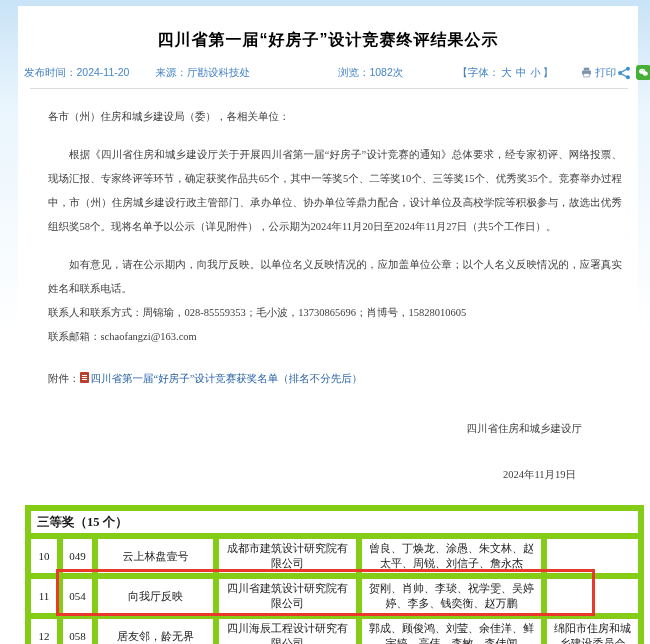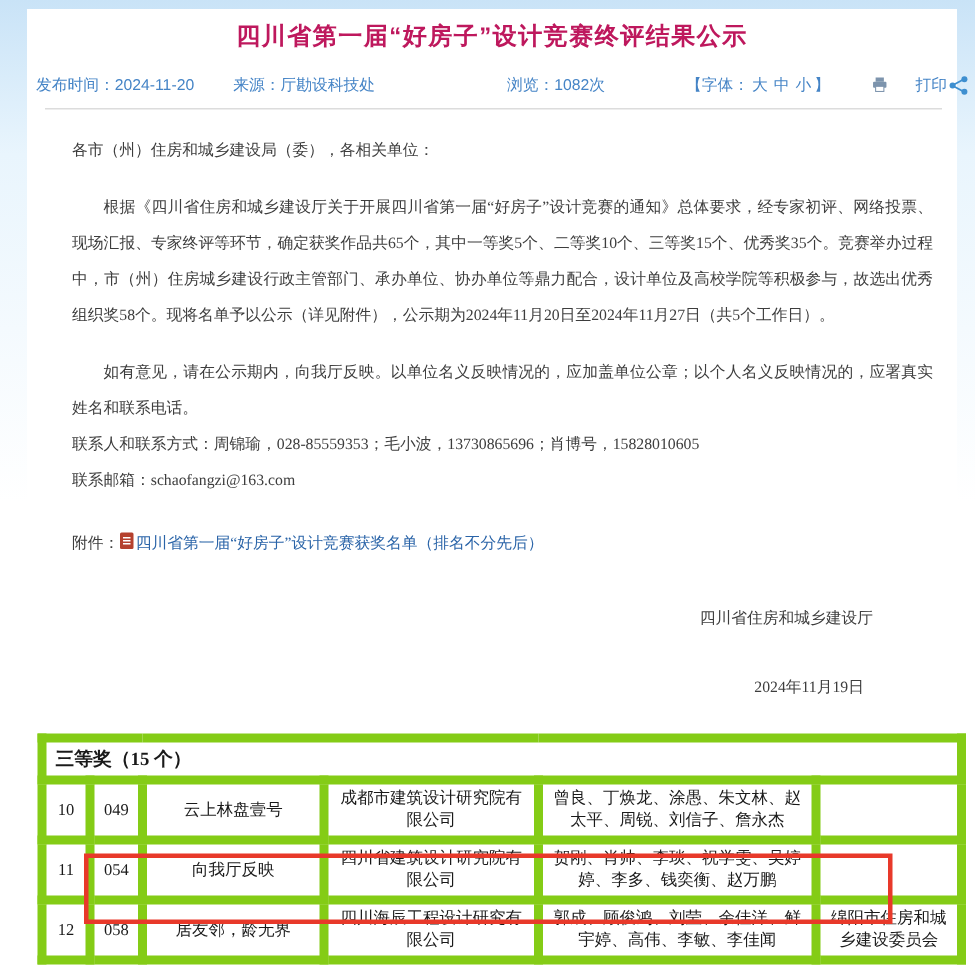--- a/index.html
+++ b/index.html
@@ -7,34 +7,34 @@
     width:650px;height:644px;overflow:hidden;position:relative;
     background:linear-gradient(180deg,#c9e3f7 0%,#e9f5fd 16%,#ffffff 52%,#ffffff 100%);
     font-family:"Liberation Sans","DejaVu Sans",sans-serif;
   }
   .content{
     position:absolute;left:18px;right:12px;top:6px;bottom:0;
     background:#fff;
   }
   
   .page-title{
-    margin:8px 20px 0 20px;text-align:center;
-    font-size:16px;font-weight:bold;color:#be185d;letter-spacing:1px;
+    margin:24px 20px 0 20px;text-align:center;
+    font-size:16px;font-weight:bold;color:#000000;letter-spacing:1px;
     font-family:"Liberation Sans","DejaVu Sans",sans-serif;
   }
   .meta-row{
     display:flex;align-items:center;
     margin:14px 10px 0 6px;
     font-size:10.5px;color:#4584c6;white-space:nowrap;
   }
   .meta-item{margin-right:26px;}
   .meta-item.views{margin-left:62px;}
   .font-ctl{margin-left:28px;color:#4584c6;}
   .font-ctl a{color:#4584c6;text-decoration:none;margin:0 2px;cursor:pointer;}
-  .print-btn{margin-left:28px;display:inline-flex;align-items:center;gap:18px;color:#4584c6;cursor:pointer;justify-content:flex-end;}
+  .print-btn{margin-left:28px;display:inline-flex;align-items:center;gap:3px;color:#4584c6;cursor:pointer;justify-content:flex-end;}
   .share-group{margin-left:auto;display:inline-flex;align-items:center;gap:5px;}
   .share-group .icon{width:15px;height:15px;display:inline-flex;align-items:center;justify-content:center;border-radius:3px;cursor:pointer;}
   .icon-wechat{background:#45b035;}
   .icon-weibo{background:#e8604c;}
   .divider{border:none;border-top:1px solid #dcdcdc;margin:8px 10px 0 12px;}
   
   .letter{
     margin:0 16px 0 30px;
     font-size:10.5px;line-height:24px;color:#3d3d3d;
     font-family:"Liberation Serif","DejaVu Serif",serif;

